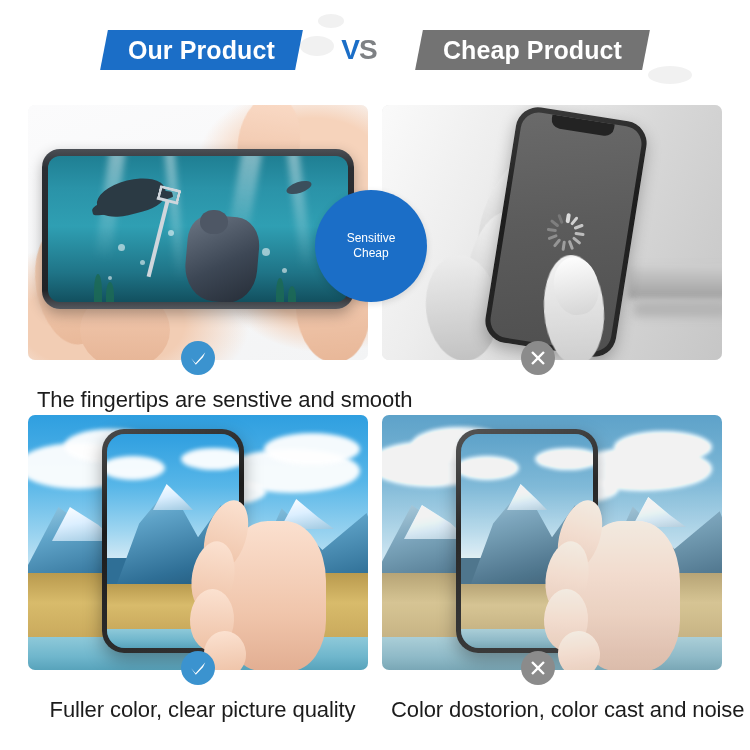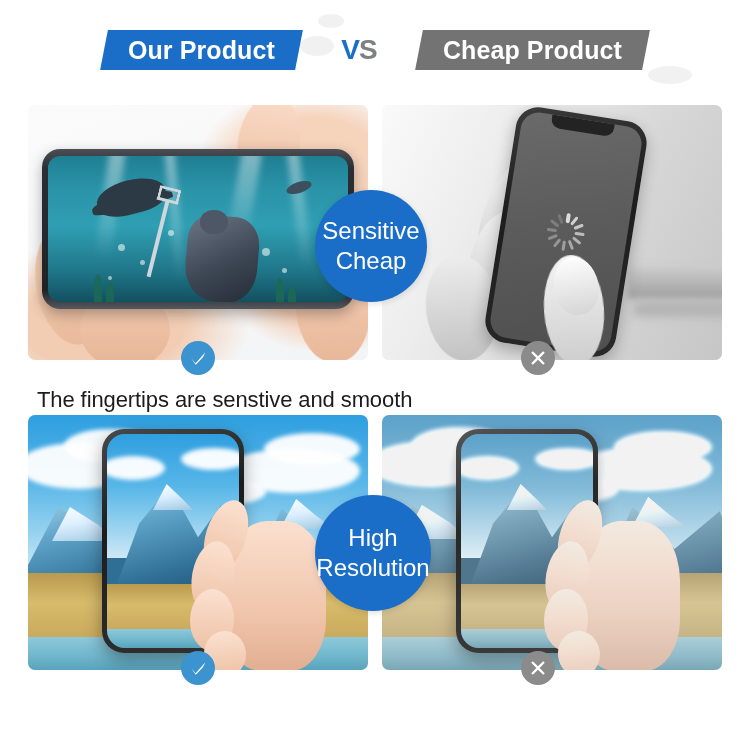--- a/index.html
+++ b/index.html
@@ -321,21 +321,21 @@
   
   .badge {
     position: absolute;
     border-radius: 50%;
     background: #1b6ec7;
     display: flex;
     flex-direction: column;
     align-items: center;
     justify-content: center;
     color: #ffffff;
-    font-size: 24px;
+    font-size: 12px;
     line-height: 1.25;
     text-align: center;
     z-index: 30;
     box-shadow: 0 2px 7px rgba(0,0,0,0.12);
   }
   .badge-touch { left: 315px; top: 190px; width: 112px; height: 112px; }
   .badge-res   { left: 315px; top: 495px; width: 116px; height: 116px; }
 
   
   .verdict {
@@ -487,20 +487,21 @@
         </div>
 
         <div class="hand-right">
           <div class="hr-palm"></div>
           <div class="hr-fng hr-1"></div>
           <div class="hr-fng hr-2"></div>
           <div class="hr-fng hr-3"></div>
           <div class="hr-fng hr-4"></div>
         </div>
       </div>
+      <div class="caption">Fuller color, clear picture quality</div>
     </div>
 
     <div class="cell cell-br">
       <div class="photo scene-mtn washed">
         <div class="sky"></div>
         <div class="cloud" style="left:-14px;top:26px;width:126px;height:46px;"></div>
         <div class="cloud" style="left:30px;top:12px;width:96px;height:34px;"></div>
         <div class="cloud" style="left:190px;top:32px;width:140px;height:44px;"></div>
         <div class="cloud" style="left:232px;top:16px;width:98px;height:32px;"></div>
         <div class="cloud" style="left:116px;top:60px;width:120px;height:30px;"></div>
@@ -527,32 +528,29 @@
         </div>
 
         <div class="hand-right">
           <div class="hr-palm"></div>
           <div class="hr-fng hr-1"></div>
           <div class="hr-fng hr-2"></div>
           <div class="hr-fng hr-3"></div>
           <div class="hr-fng hr-4"></div>
         </div>
       </div>
+      <div class="caption">Color dostorion, color cast and noise</div>
     </div>
   </div>
 
   <div class="badge badge-touch">
     <span>Sensitive</span>
     <span>Cheap</span>
   </div>
 
-  <div class="badge badge-res">
-    <span>High</span>
-    <span>Resolution</span>
-  </div>
 
   <div class="verdict verdict-good v-tl">
     <svg viewBox="0 0 24 24" aria-hidden="true">
         <path d="M4.5 12.4 L9.4 17.6 L20 5.6 L17.4 11.2 L9.6 19.4 Z" fill="#ffffff"></path>
       </svg>
   </div>
   <div class="verdict verdict-bad v-tr">
     <svg viewBox="0 0 24 24" aria-hidden="true">
         <path d="M6.4 4.6 L12 10.2 L17.6 4.6 L19.4 6.4 L13.8 12 L19.4 17.6 L17.6 19.4 L12 13.8 L6.4 19.4 L4.6 17.6 L10.2 12 L4.6 6.4 Z" fill="#ffffff"></path>
       </svg>

